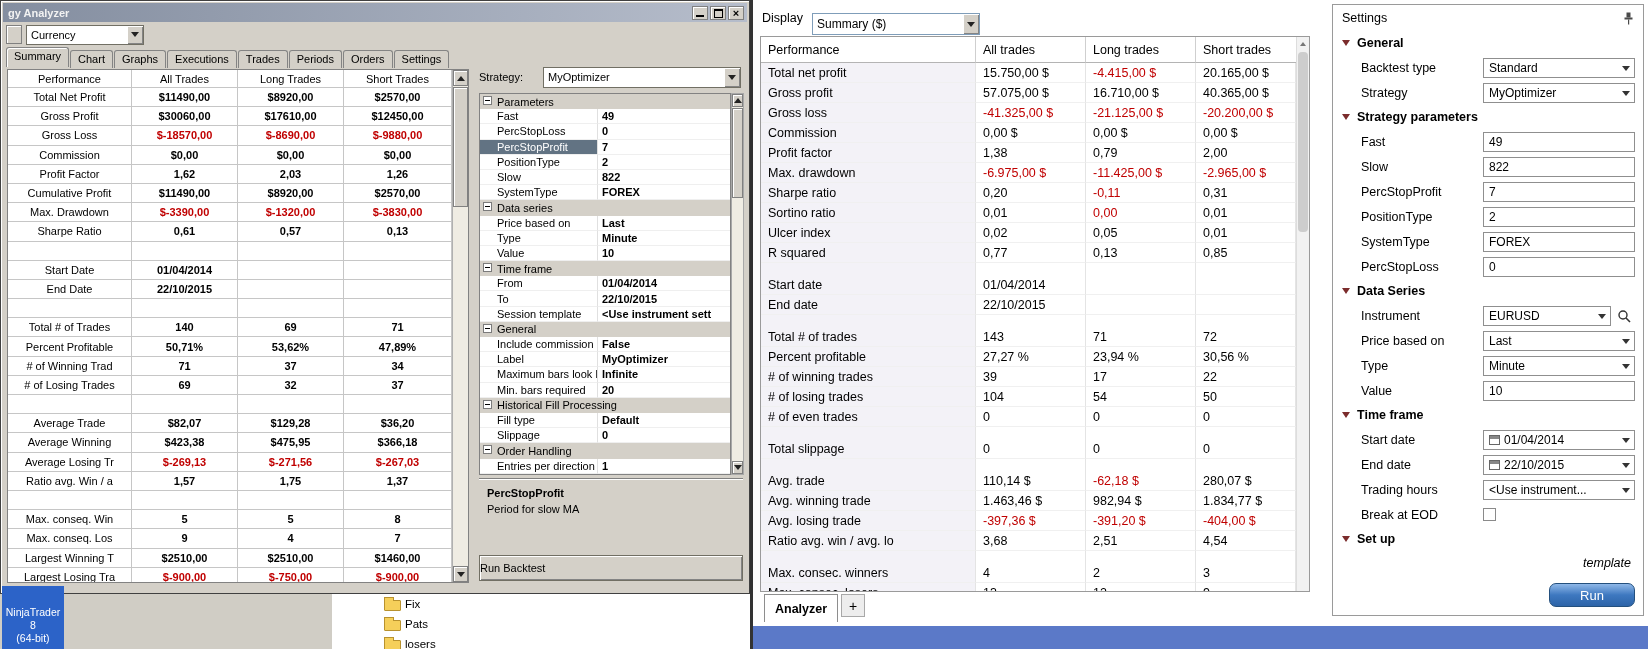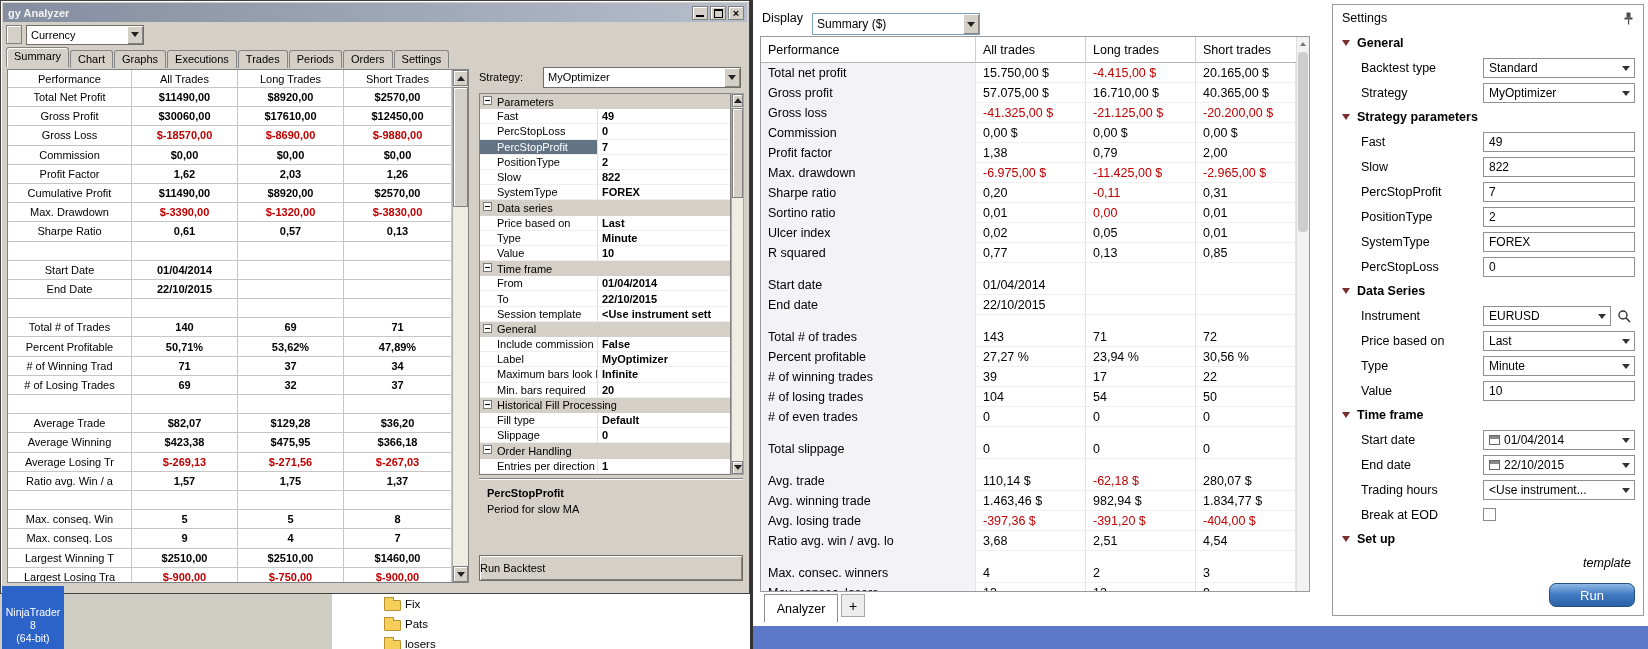--- a/index.html
+++ b/index.html
@@ -96,21 +96,21 @@
   .mrow.spacer .mcell { border-bottom:none; }
   .mcell { display:flex; align-items:center; padding-left:7px; border-right:1px solid #e4e4e4; border-bottom:1px solid #f0f0f0; overflow:hidden; white-space:nowrap; }
   .mrow > :nth-child(1) { width:215px; } .mrow > :nth-child(2) { width:110px; }
   .mrow > :nth-child(3) { width:110px; } .mrow > :nth-child(4) { flex:1; }
   .mlbl { background:#f3f2f7; }
   .mscroll { position:absolute; right:0; top:0; bottom:0; width:13px; background:#f2f2f2; border-left:1px solid #ddd; }
   .mup { height:14px; display:flex; align-items:center; justify-content:center; }
   .mup .tri-up { border-left-width:3px; border-right-width:3px; border-bottom:4px solid #777; }
   .mthumb { position:absolute; left:1px; top:15px; width:10px; height:180px; background:#cdcdcd; border-radius:4px; }
   .bottomtabs { position:absolute; left:764px; top:594px; display:flex; align-items:flex-start; z-index:5; }
-  .btab.active { min-width:74px; height:28px; background:#fff; border:1px solid #8e8e8e; border-bottom:none; display:flex; align-items:center; justify-content:center; font-weight:normal; font-size:12.5px; padding:0 10px; }
+  .btab.active { min-width:74px; height:28px; background:#fff; border:1px solid #8e8e8e; border-bottom:none; display:flex; align-items:center; justify-content:center; font-weight:bold; font-size:12.5px; padding:0 10px; }
   .btab.add { width:24px; height:23px; margin-left:3px; background:#ededed; border:1px solid #a8a8a8; display:flex; align-items:center; justify-content:center; font-size:14px; }
 
   
   .settings { position:absolute; left:1332px; top:4px; width:312px; height:612px; border:1px solid #9a9a9a; background:#fff; font-size:12.5px; color:#000; z-index:5; overflow:hidden; }
   .sp-title { height:26px; display:flex; align-items:center; justify-content:space-between; padding:0 9px; }
   .shead { height:24px; display:flex; align-items:center; gap:7px; padding-left:9px; font-weight:bold; }
   .sarr { width:0; height:0; border-left:4px solid transparent; border-right:4px solid transparent; border-top:6px solid #7b2c2c; }
   .srow { height:25px; display:flex; align-items:center; padding:0 8px 0 28px; }
   .slabel { flex:1; overflow:hidden; white-space:nowrap; }
   .sctrl { width:152px; height:20px; border:1px solid #8f8f8f; background:#fff; display:flex; align-items:center; padding:0 16px 0 5px; position:relative; font-size:12px; overflow:hidden; white-space:nowrap; }

